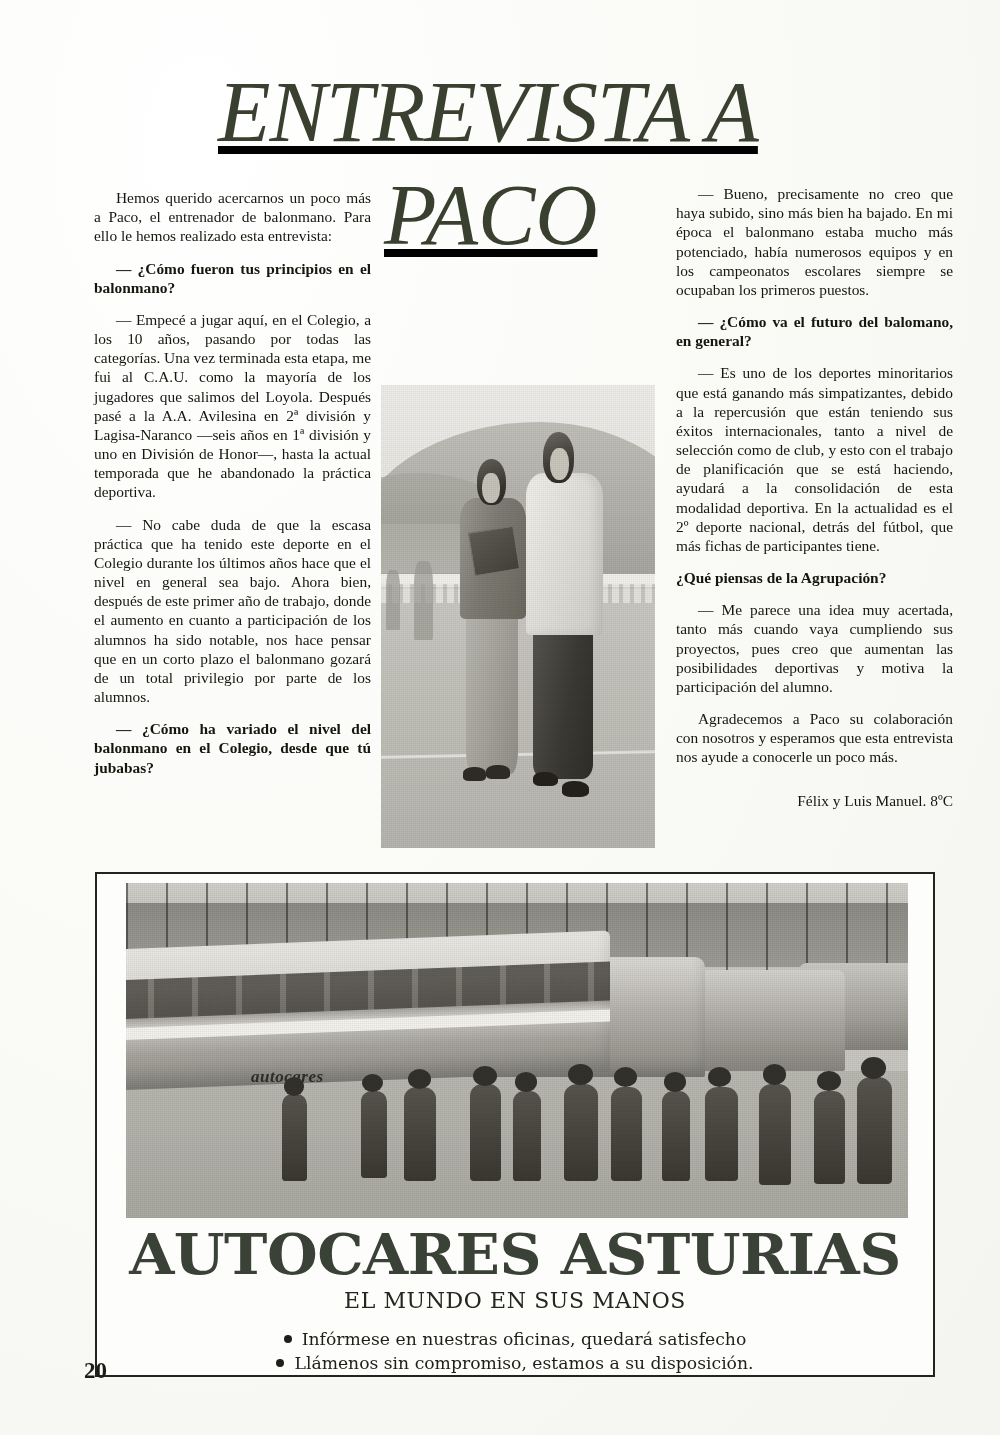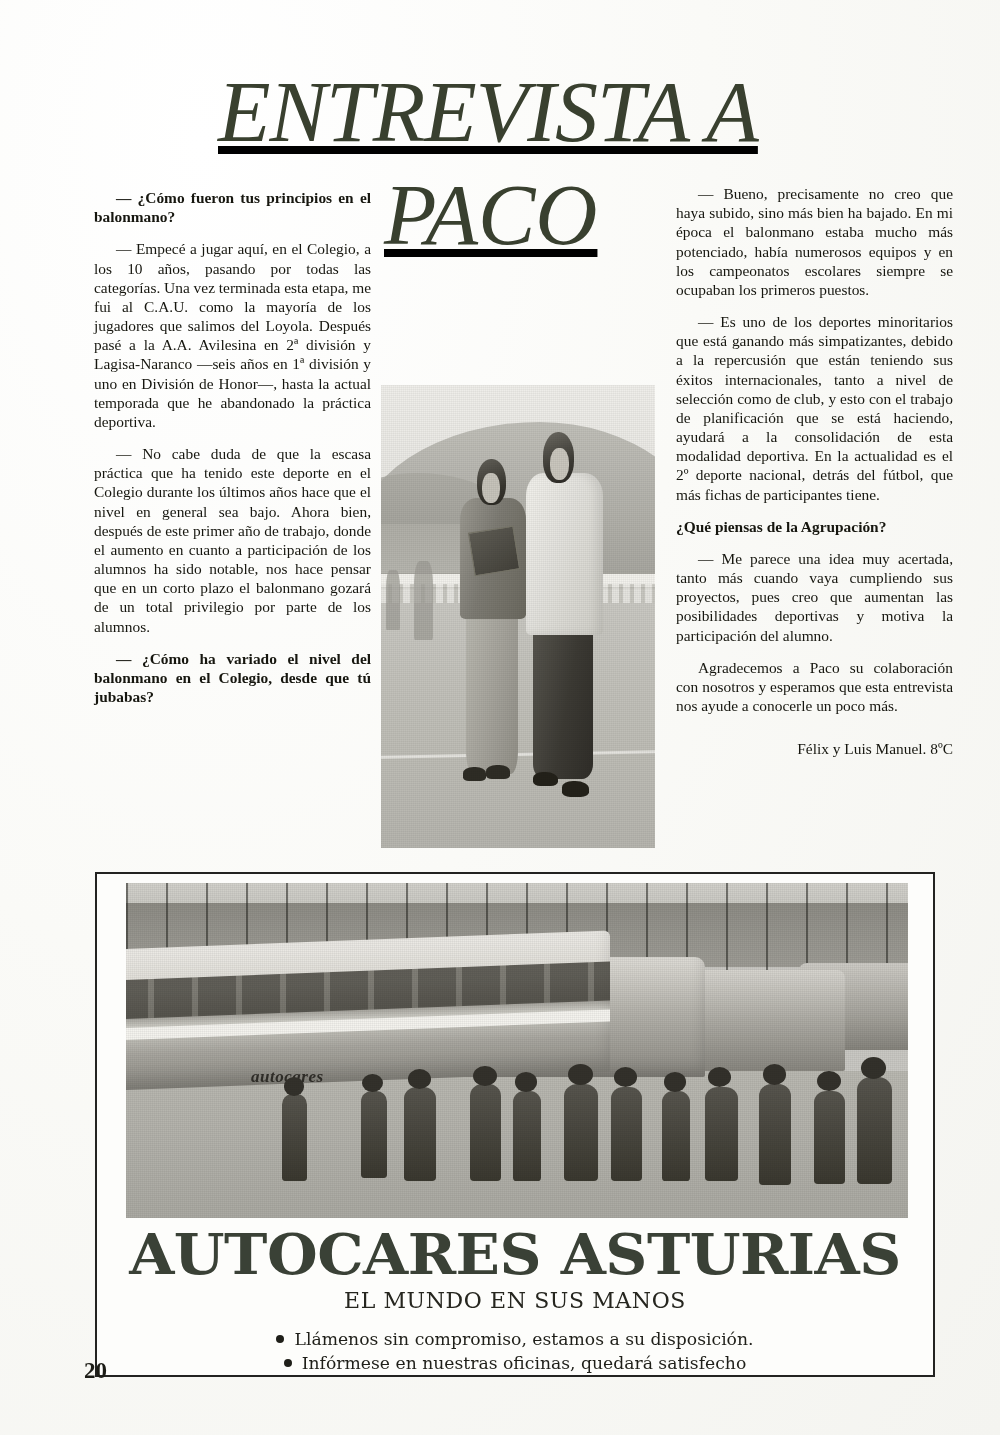--- a/index.html
+++ b/index.html
@@ -368,20 +368,21 @@
 
 <div id="page">
   <div id="paper-tint"></div>
 
   <div class="title-block">
     <div class="title-line1">ENTREVISTA A</div>
     <div class="title-line2">PACO</div>
   </div>
 
   <div class="col col-left">
+    <p>Hemos querido acercarnos un poco más a Paco, el entrenador de balonmano. Para ello le hemos realizado esta entrevista:</p>
     <p class="q">— ¿Cómo fueron tus principios en el balonmano?</p>
     <p>— Empecé a jugar aquí, en el Colegio, a los 10 años, pasando por todas las categorías. Una vez terminada esta etapa, me fui al C.A.U. como la mayoría de los jugadores que salimos del Loyola. Después pasé a la A.A. Avilesina en 2ª división y Lagisa-Naranco —seis años en 1ª división y uno en División de Honor—, hasta la actual temporada que he abandonado la práctica deportiva.</p>
     <p>— No cabe duda de que la escasa práctica que ha tenido este deporte en el Colegio durante los últimos años hace que el nivel en general sea bajo. Ahora bien, después de este primer año de trabajo, donde el aumento en cuanto a participación de los alumnos ha sido notable, nos hace pensar que en un corto plazo el balonmano gozará de un total privilegio por parte de los alumnos.</p>
     <p class="q last">— ¿Cómo ha variado el nivel del balonmano en el Colegio, desde que tú jubabas?</p>
   </div>
 
   <div class="photo-interview">
     <div class="ph-sky"></div>
     <div class="ph-hill"></div>
     <div class="ph-hill2"></div>
@@ -408,20 +409,21 @@
     <div class="ph-man-head"></div>
     <div class="ph-man-face"></div>
     <div class="ph-man-shoe1"></div>
     <div class="ph-man-shoe2"></div>
 
     <div class="ph-grain"></div>
   </div>
 
   <div class="col col-right">
     <p>— Bueno, precisamente no creo que haya subido, sino más bien ha bajado. En mi época el balonmano estaba mucho más potenciado, había numerosos equipos y en los campeonatos escolares siempre se ocupaban los primeros puestos.</p>
+    <p class="q">— ¿Cómo va el futuro del balomano, en general?</p>
     <p>— Es uno de los deportes minoritarios que está ganando más simpatizantes, debido a la repercusión que están teniendo sus éxitos internacionales, tanto a nivel de selección como de club, y esto con el trabajo de planificación que se está haciendo, ayudará a la consolidación de esta modalidad deportiva. En la actualidad es el 2º deporte nacional, detrás del fútbol, que más fichas de participantes tiene.</p>
     <p class="q noind">¿Qué piensas de la Agrupación?</p>
     <p>— Me parece una idea muy acertada, tanto más cuando vaya cumpliendo sus proyectos, pues creo que aumentan las posibilidades deportivas y motiva la participación del alumno.</p>
     <p>Agradecemos a Paco su colaboración con nosotros y esperamos que esta entrevista nos ayude a conocerle un poco más.</p>
     <p class="byline">Félix y Luis Manuel. 8ºC</p>
   </div>
 
   <div class="ad-box">
 
     <div class="ad-photo-wrap">
@@ -477,23 +479,23 @@
       <div class="adp-head" style="left:94%;top:52%;width:3.2%;height:6.4%;"></div>
 
       <div class="adp-grain"></div>
     </div>
 
     <div class="ad-headline">AUTOCARES ASTURIAS</div>
     <div class="ad-subhead">EL MUNDO EN SUS MANOS</div>
 
     <div class="ad-bullets">
       <span class="b-line">
+        <span class="dot"></span><span>Infórmese en nuestras oficinas, quedará satisfecho</span>
+      </span>
+      <span class="b-line">
         <span class="dot"></span><span>Llámenos sin compromiso, estamos a su disposición.</span>
       </span>
-      <span class="b-line">
-        <span class="dot"></span><span>Infórmese en nuestras oficinas, quedará satisfecho</span>
-      </span>
     </div>
 
   </div>
 
   <div class="page-number">20</div>
 </div>
 
 </body></html>

